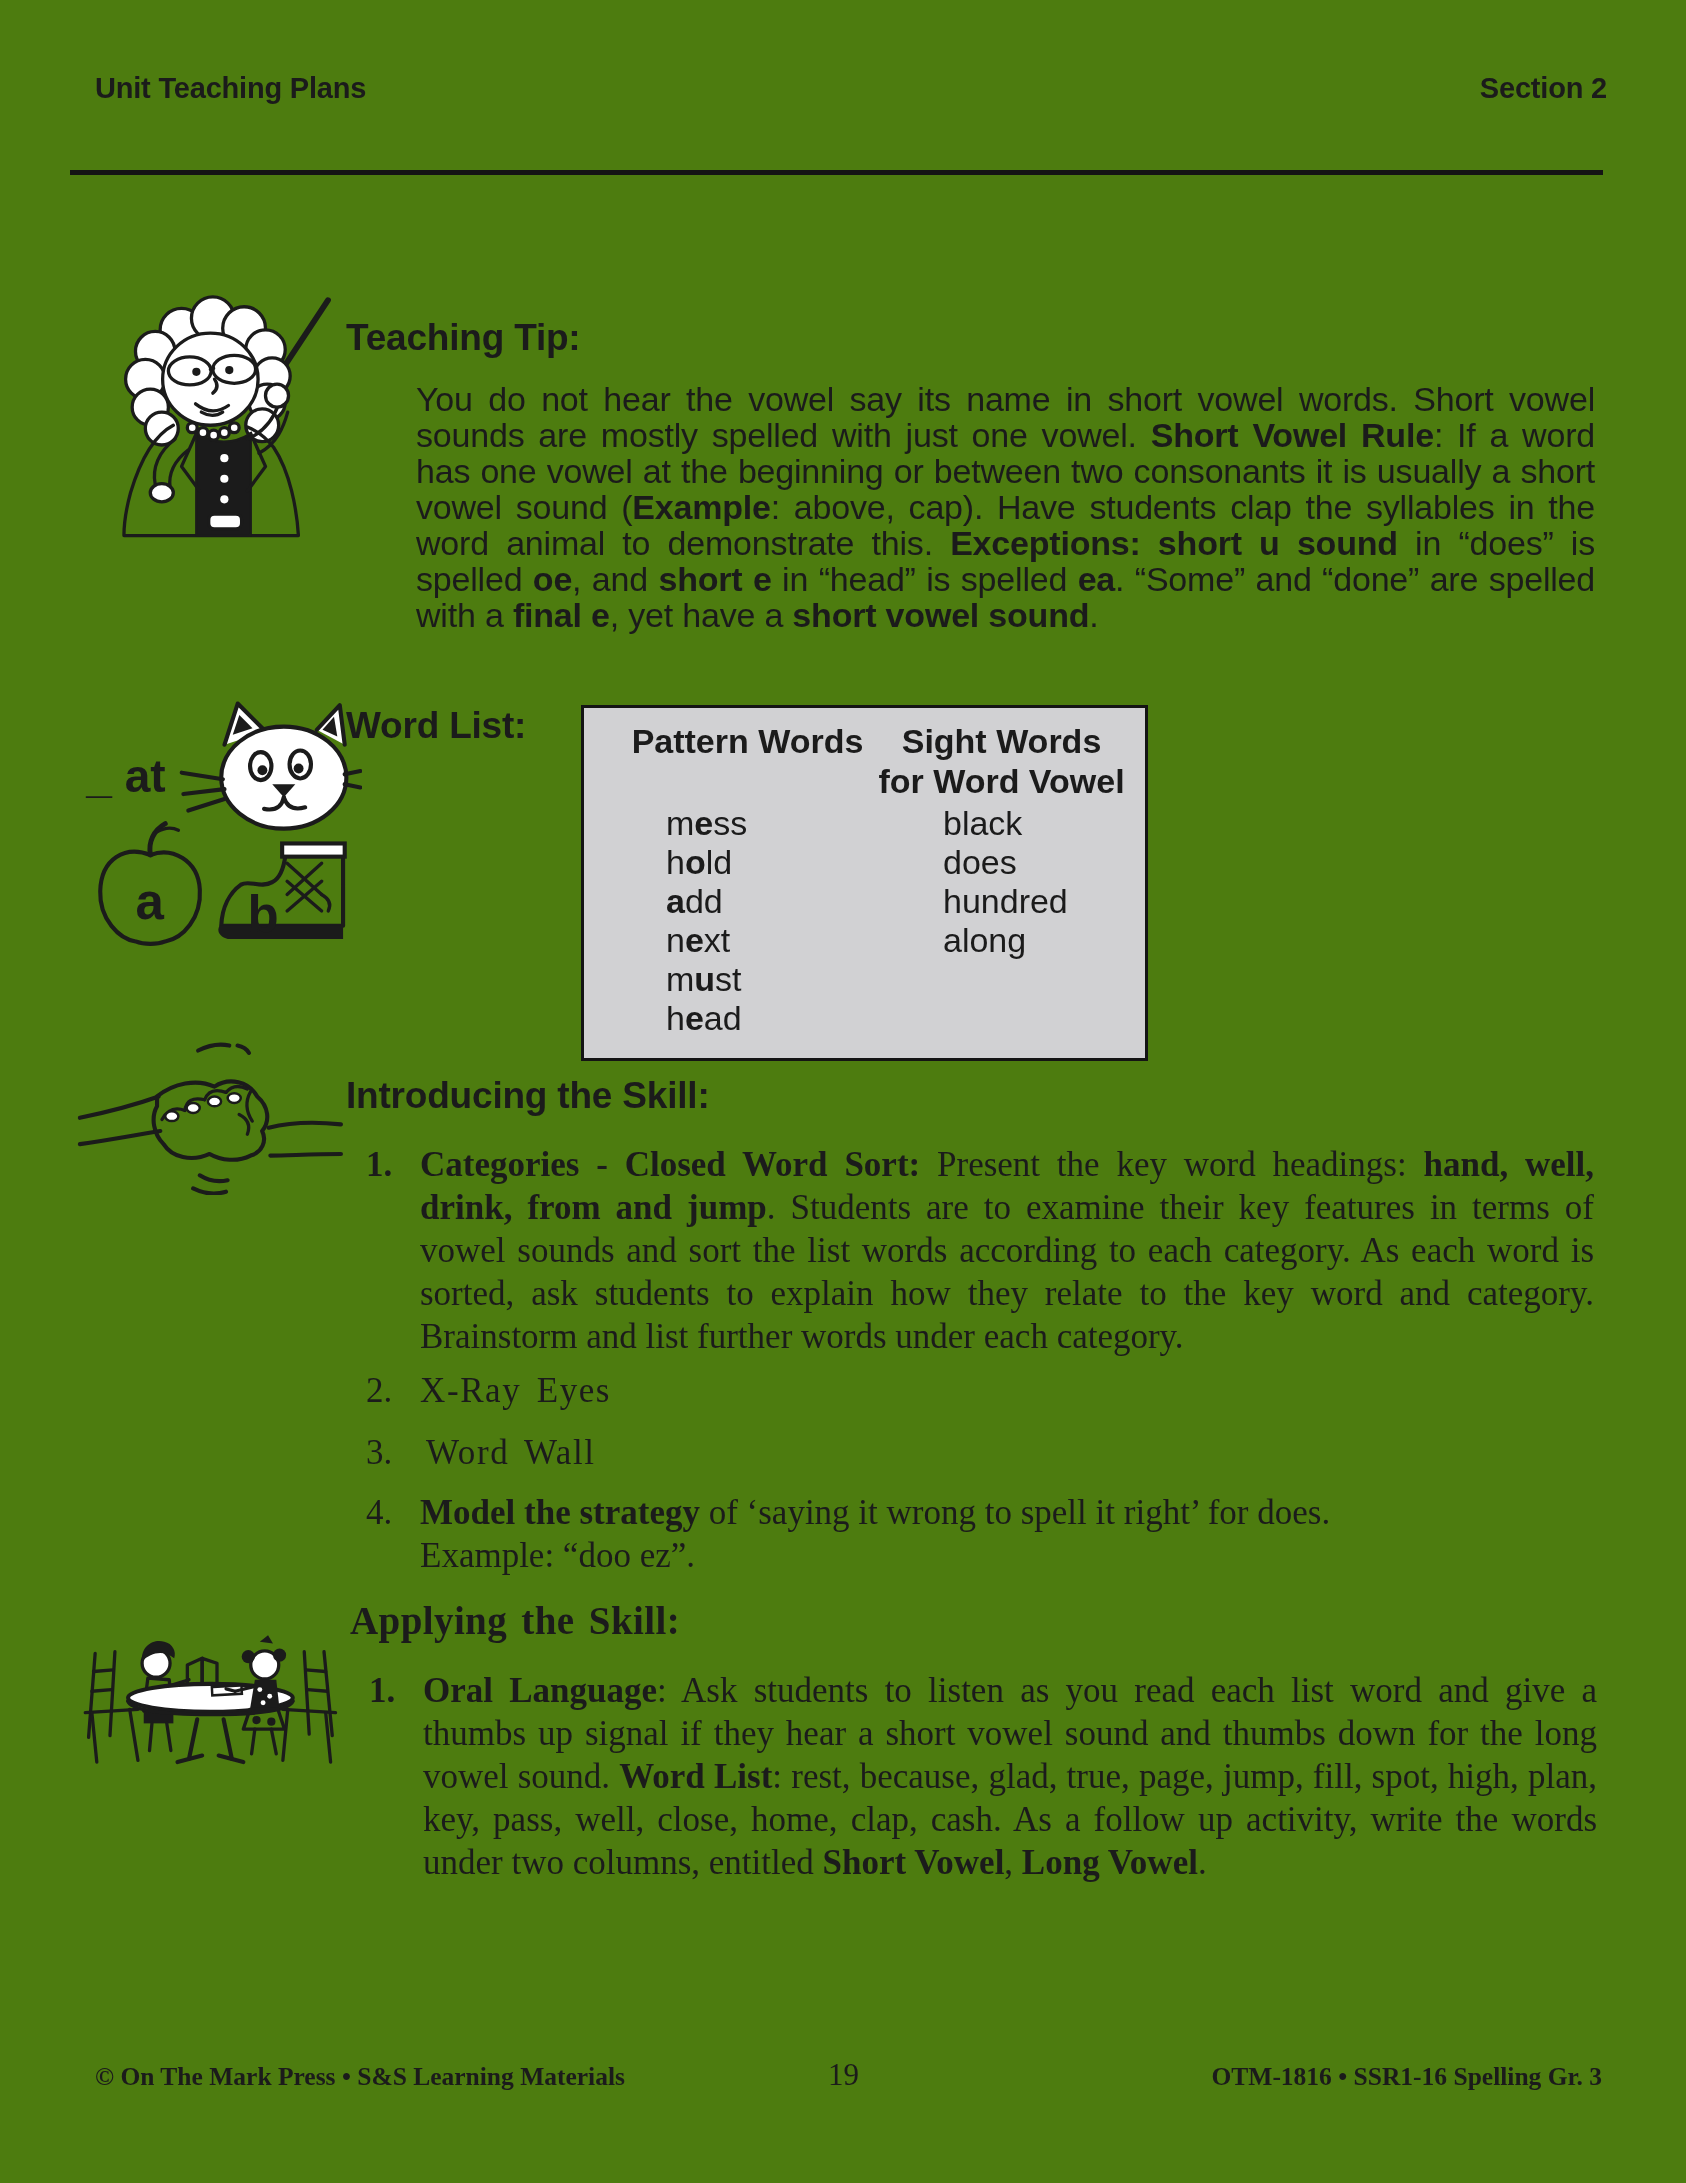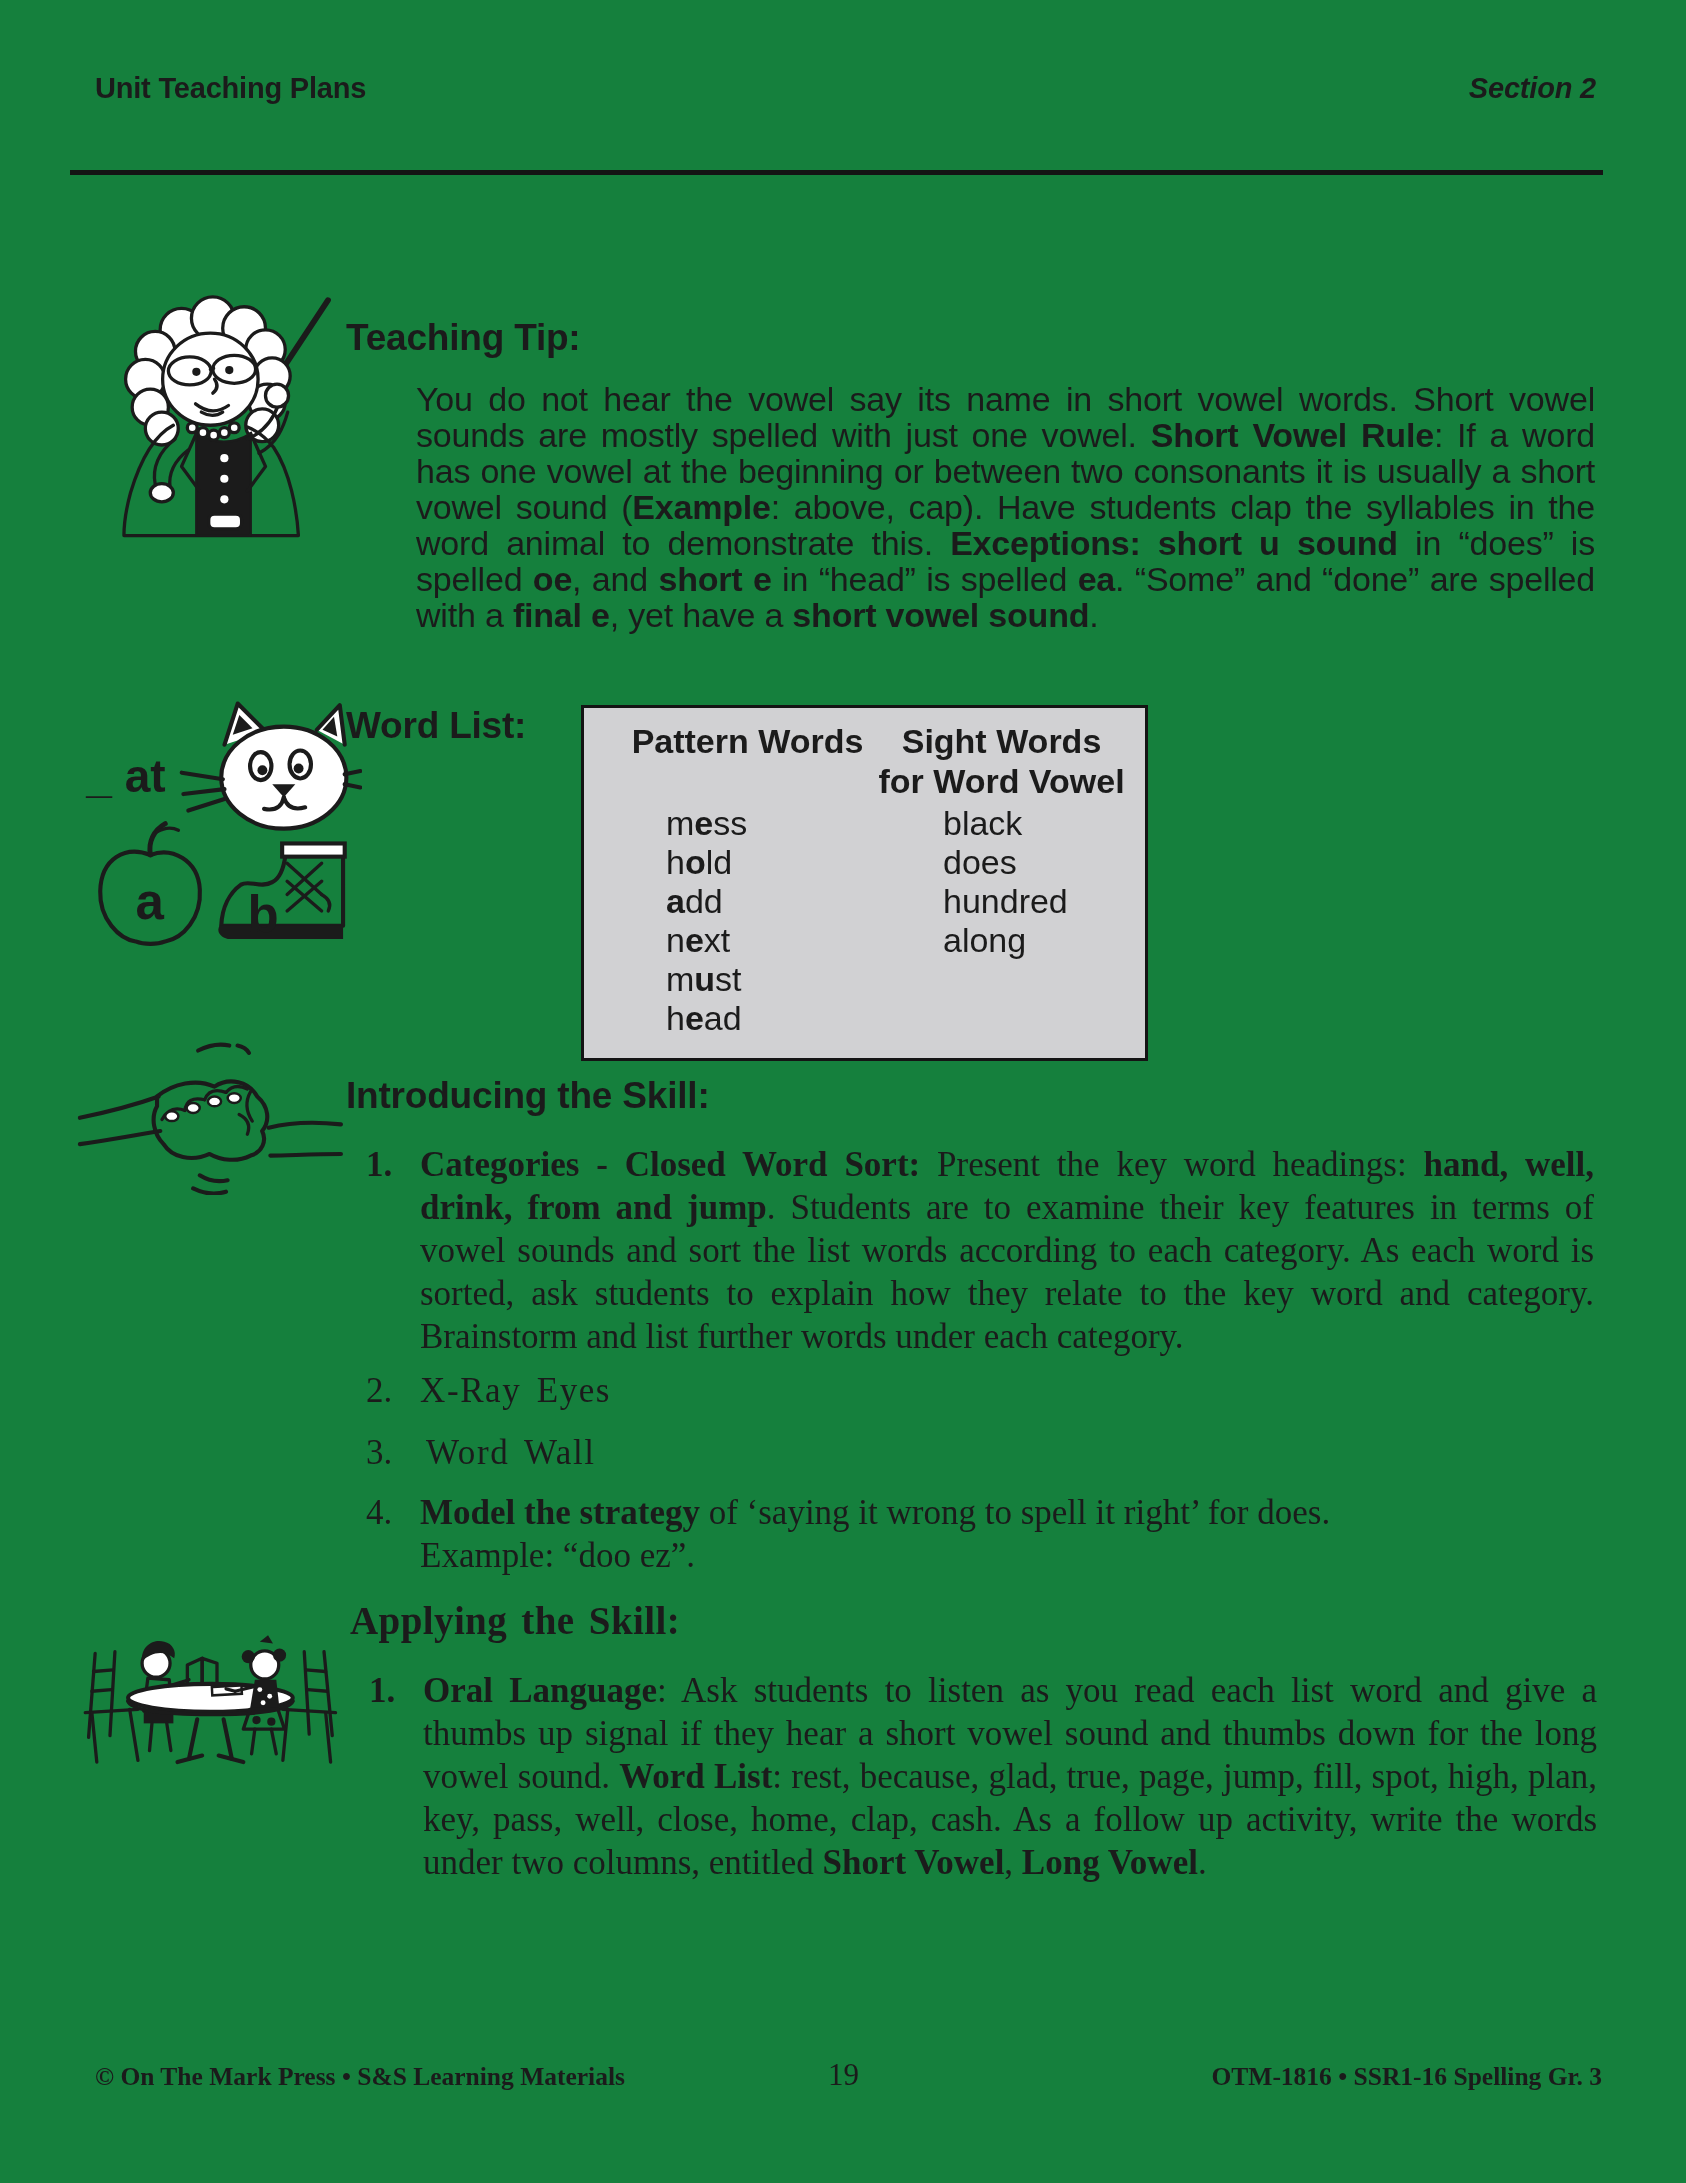--- a/index.html
+++ b/index.html
@@ -1,24 +1,24 @@
 <!DOCTYPE html>
 <html style="font-size:13px"><head>
 <meta charset="utf-8">
 <title>Unit Teaching Plans — Section 2</title>
 <style>
   html,body{margin:0;padding:0;background:#ffffff;}
-  .page{position:relative;width:1687px;height:2183px;background:#15803d;
+  .page{position:relative;width:1687px;height:2183px;background:#4d7c0f;
         color:#1b1b1b;font-family:"Liberation Sans",sans-serif;overflow:hidden;}
   .abs{position:absolute;}
 
   
   .hdr{top:72px;font-size:29px;font-weight:bold;letter-spacing:-0.2px;}
   .hdr-left{left:95px;}
-  .hdr-right{right:91px;font-style:italic;}
+  .hdr-right{right:80px;}
   .hdr-rule{left:70px;width:1533px;top:170px;height:5px;background:#141414;}
 
   
   .title-bar{left:95px;top:196px;width:1501px;height:89px;display:flex;
              border:2.5px solid #141414;background:#c9c9cb;box-sizing:border-box;}
   .title-num{width:166px;background:#141414;color:#ffffff;display:flex;
              align-items:center;justify-content:center;font-size:58px;font-weight:bold;}
   .title-text{flex:1;display:flex;align-items:center;justify-content:center;
               font-size:45px;font-weight:bold;letter-spacing:0.4px;}
 

